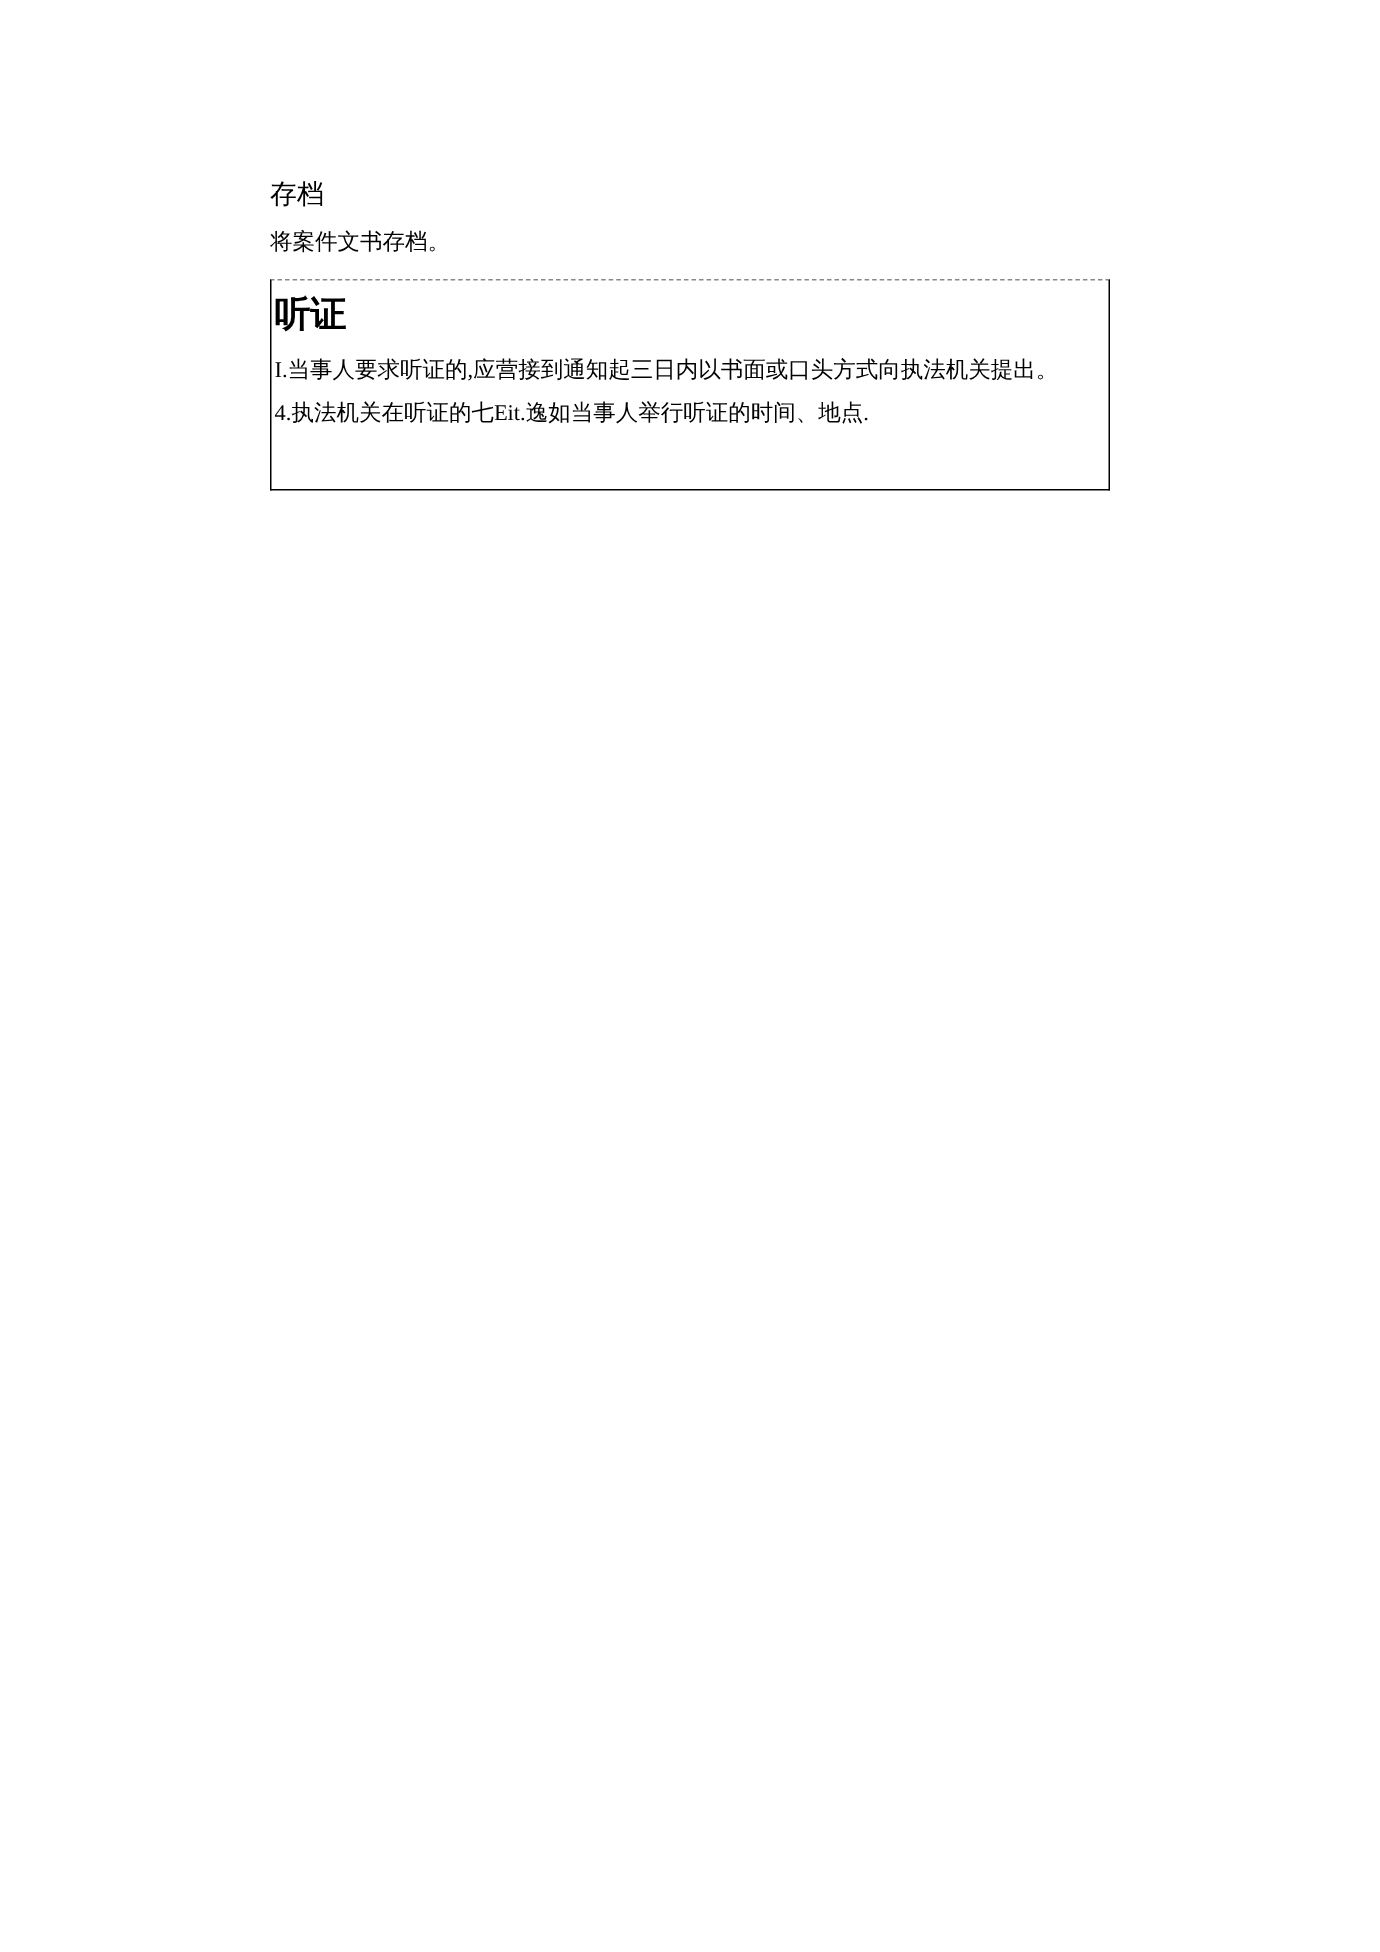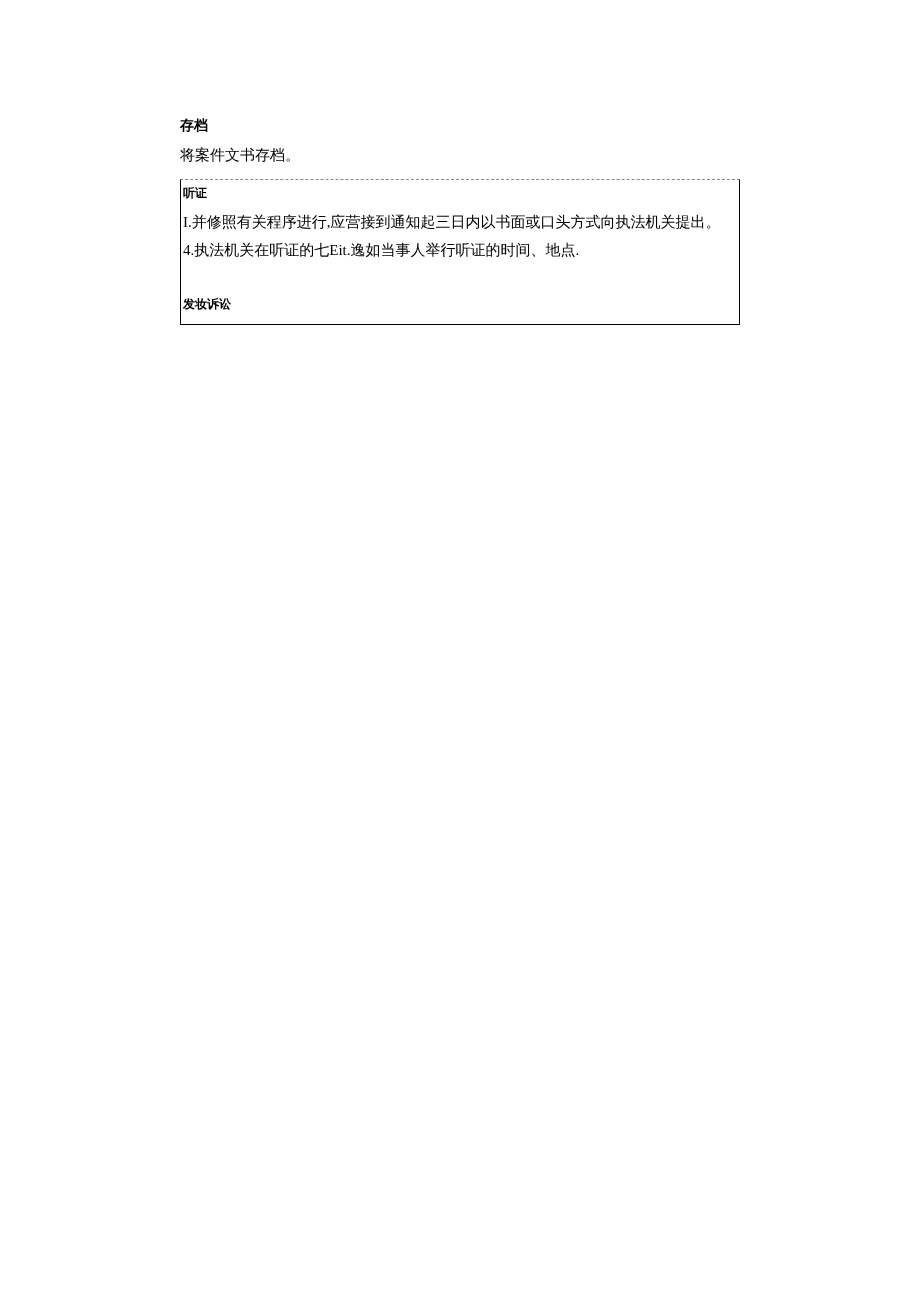--- a/index.html
+++ b/index.html
@@ -14,37 +14,37 @@
       height: 1301px;
       padding: 115px 180px 0 180px;
       font-size: 16px;
       color: #000000;
       line-height: 1.6;
     }
     .section-outer {
       margin-bottom: 0;
     }
     .heading {
-      font-weight: bold;
-      font-size: 14px;
+      font-weight: normal;
+      font-size: 18px;
       margin-bottom: 6px;
     }
     .body-text {
       font-size: 15px;
       margin-bottom: 4px;
     }
     .box {
       border: 1px solid #000;
       border-top: 1px dashed #888;
       padding: 4px 2px 6px 2px;
       margin-top: 12px;
     }
     .inner-heading {
       font-weight: bold;
-      font-size: 12px;
+      font-size: 24px;
       margin-bottom: 4px;
     }
     .inner-text {
       font-size: 15px;
       line-height: 1.9;
     }
     .spacer {
       height: 30px;
     }
   </style>
@@ -52,20 +52,19 @@
 <body>
 
 <div class="section-outer">
   <div class="heading">存档</div>
   <div class="body-text">将案件文书存档。</div>
 </div>
 
 <div class="box">
   <div>
     <div class="inner-heading">听证</div>
-    <div class="inner-text">I.并修照有关程序进行,应营接到通知起三日内以书面或口头方式向执法机关提出。</div>
+    <div class="inner-text">I.当事人要求听证的,应营接到通知起三日内以书面或口头方式向执法机关提出。</div>
     <div class="inner-text">4.执法机关在听证的七Eit.逸如当事人举行听证的时间、地点.</div>
   </div>
   <div class="spacer"></div>
   <div>
-    <div class="inner-heading">发妆诉讼</div>
   </div>
 </div>
 
 </body></html>

